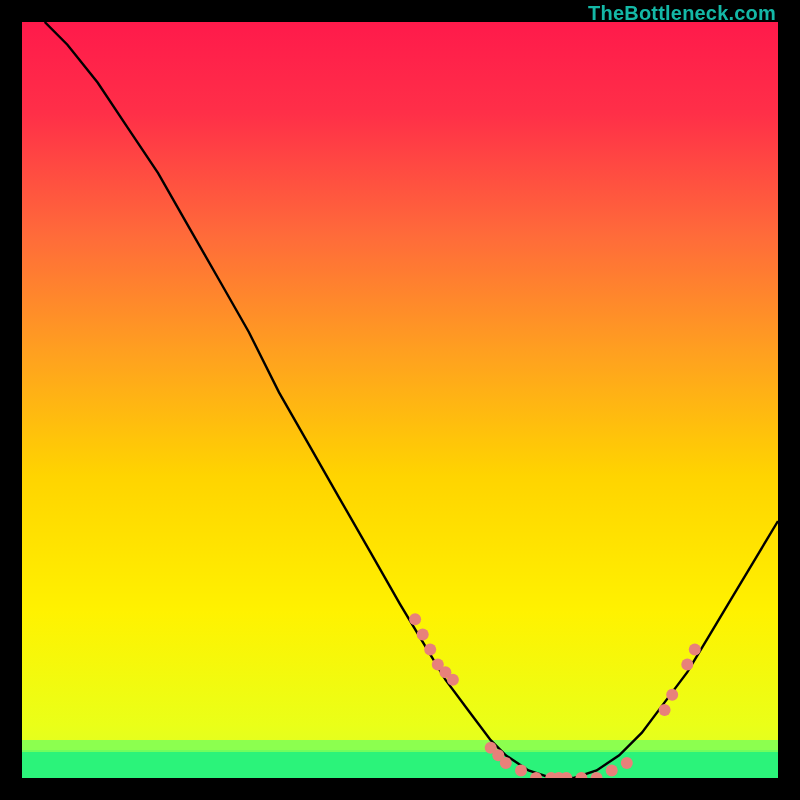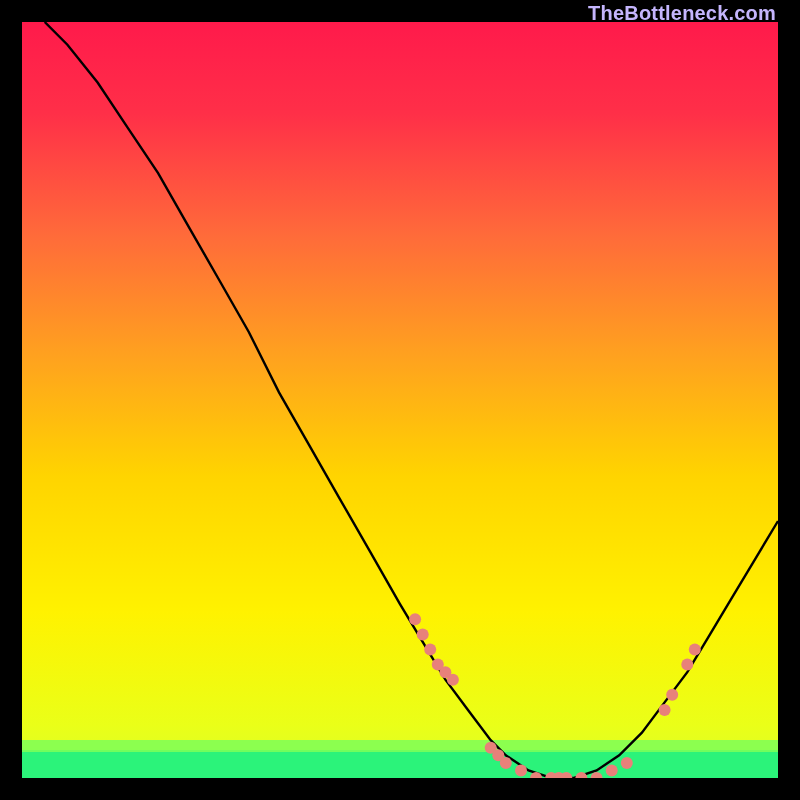--- a/index.html
+++ b/index.html
@@ -25,21 +25,21 @@
     top: 0;
     width: 756px;
     height: 756px;
   }
   .watermark {
     position: absolute;
     top: 2px;
     right: 24px;
     font-size: 20px;
     font-weight: 600;
-    color: #c4b5fd;
+    color: #14b8a6;
     letter-spacing: 0.2px;
   }
 </style>
 </head>
 <body>
 
 <div class="frame">
   <svg class="plot-area" viewBox="0 0 756 756">
     <defs>
       <linearGradient id="bg-grad" x1="0" y1="0" x2="0" y2="1">

